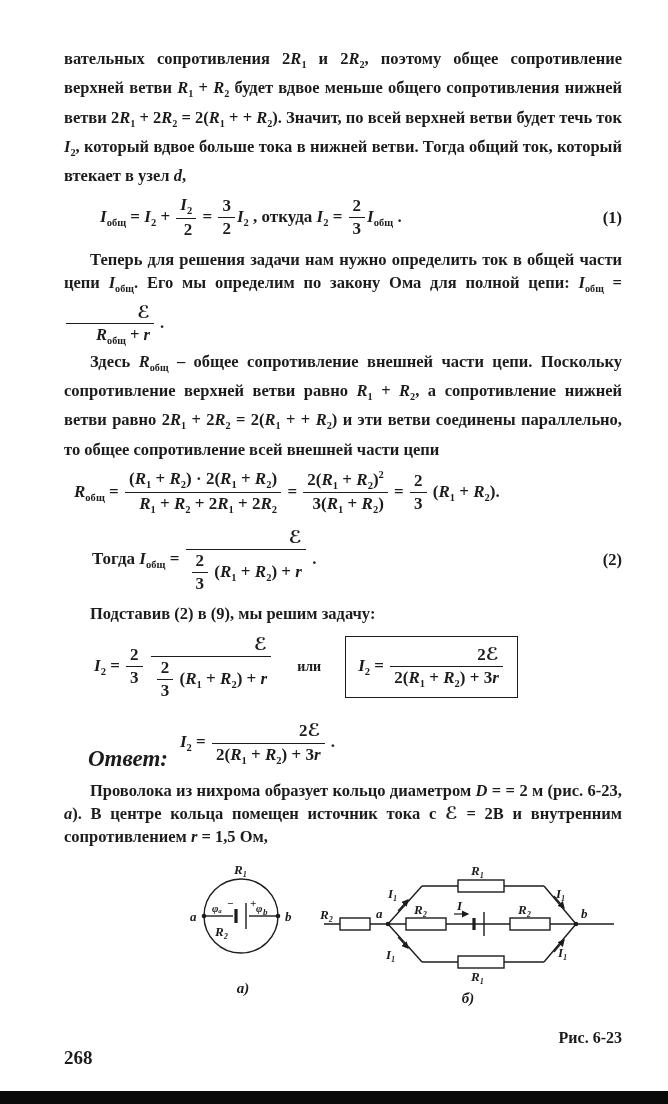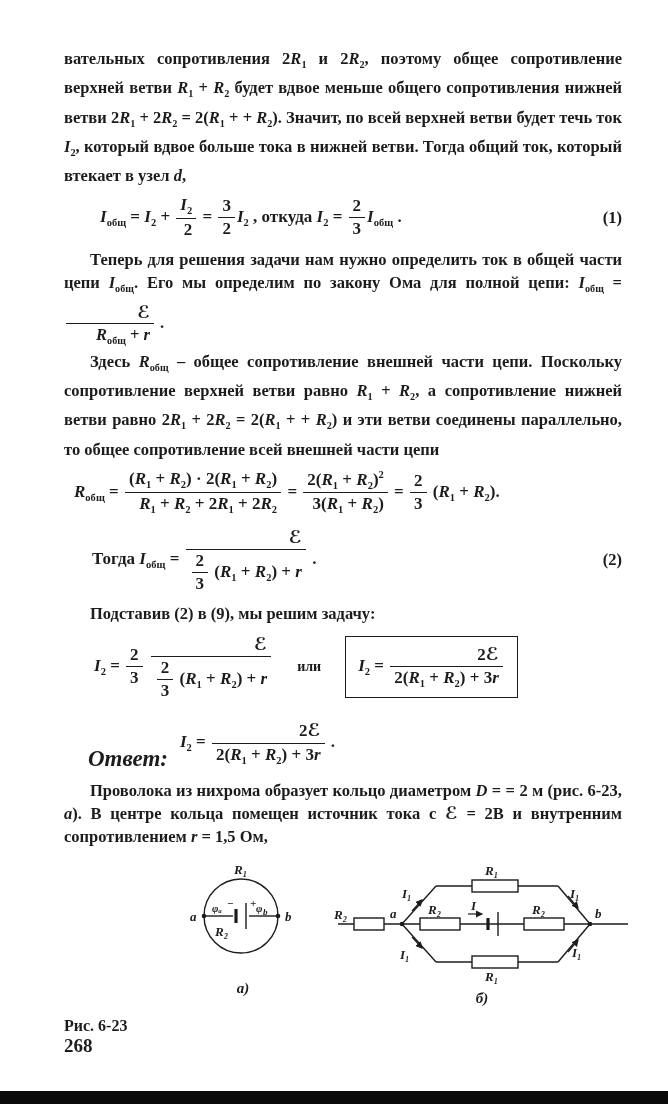--- a/index.html
+++ b/index.html
@@ -23,23 +23,23 @@
   .eqrow{display:flex;align-items:center;margin:7px 0;}
   .eq1{padding-left:36px;}
   .eqR{padding-left:10px;}
   .eq2{padding-left:28px;}
   .eq3{padding-left:30px;}
   .ans{padding-left:24px;margin-top:12px;}
   .eqnum{margin-left:auto;font-size:16.5px;}
   .or{margin:8px 24px;font-size:14px;}
   .boxed{border:1.7px solid #1c1c1c;padding:5px 12px;}
   .anslabel{font-style:italic;margin-right:12px;font-size:23px;margin-top:32px;}
-  .figure{display:flex;gap:14px;padding-left:104px;margin-top:14px;align-items:flex-start;}
+  .figure{display:flex;padding-left:104px;margin-top:14px;align-items:flex-start;}
   .figsub{text-align:center;font-style:italic;margin-top:2px;font-size:15px;}
-  .figcaption{text-align:left;font-size:16px;margin-top:10px;}
+  .figcaption{text-align:right;font-size:16px;margin-top:22px;}
   .pagenum{font-size:19px;}
   .scanbar{position:absolute;left:0;bottom:0;width:100%;height:13px;background:#0a0a0a;}
   .csvg text{font-family:"Liberation Serif",serif;font-size:13px;font-weight:bold;fill:#1c1c1c;}
   .csvg .it{font-style:italic;}
   .csvg .small{font-size:11px;font-style:italic;}
   .csvg .tiny{font-size:9px;font-style:italic;}
 </style>
 </head>
 <body>
 

